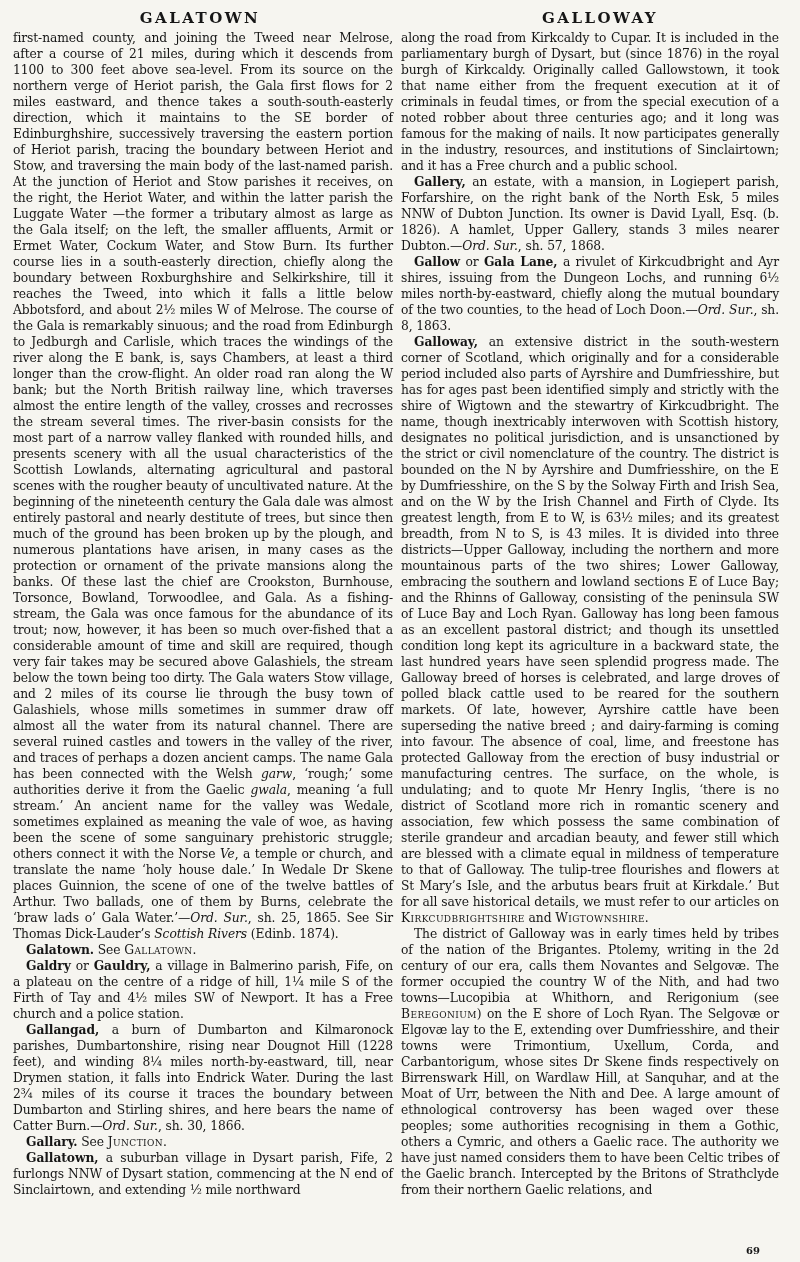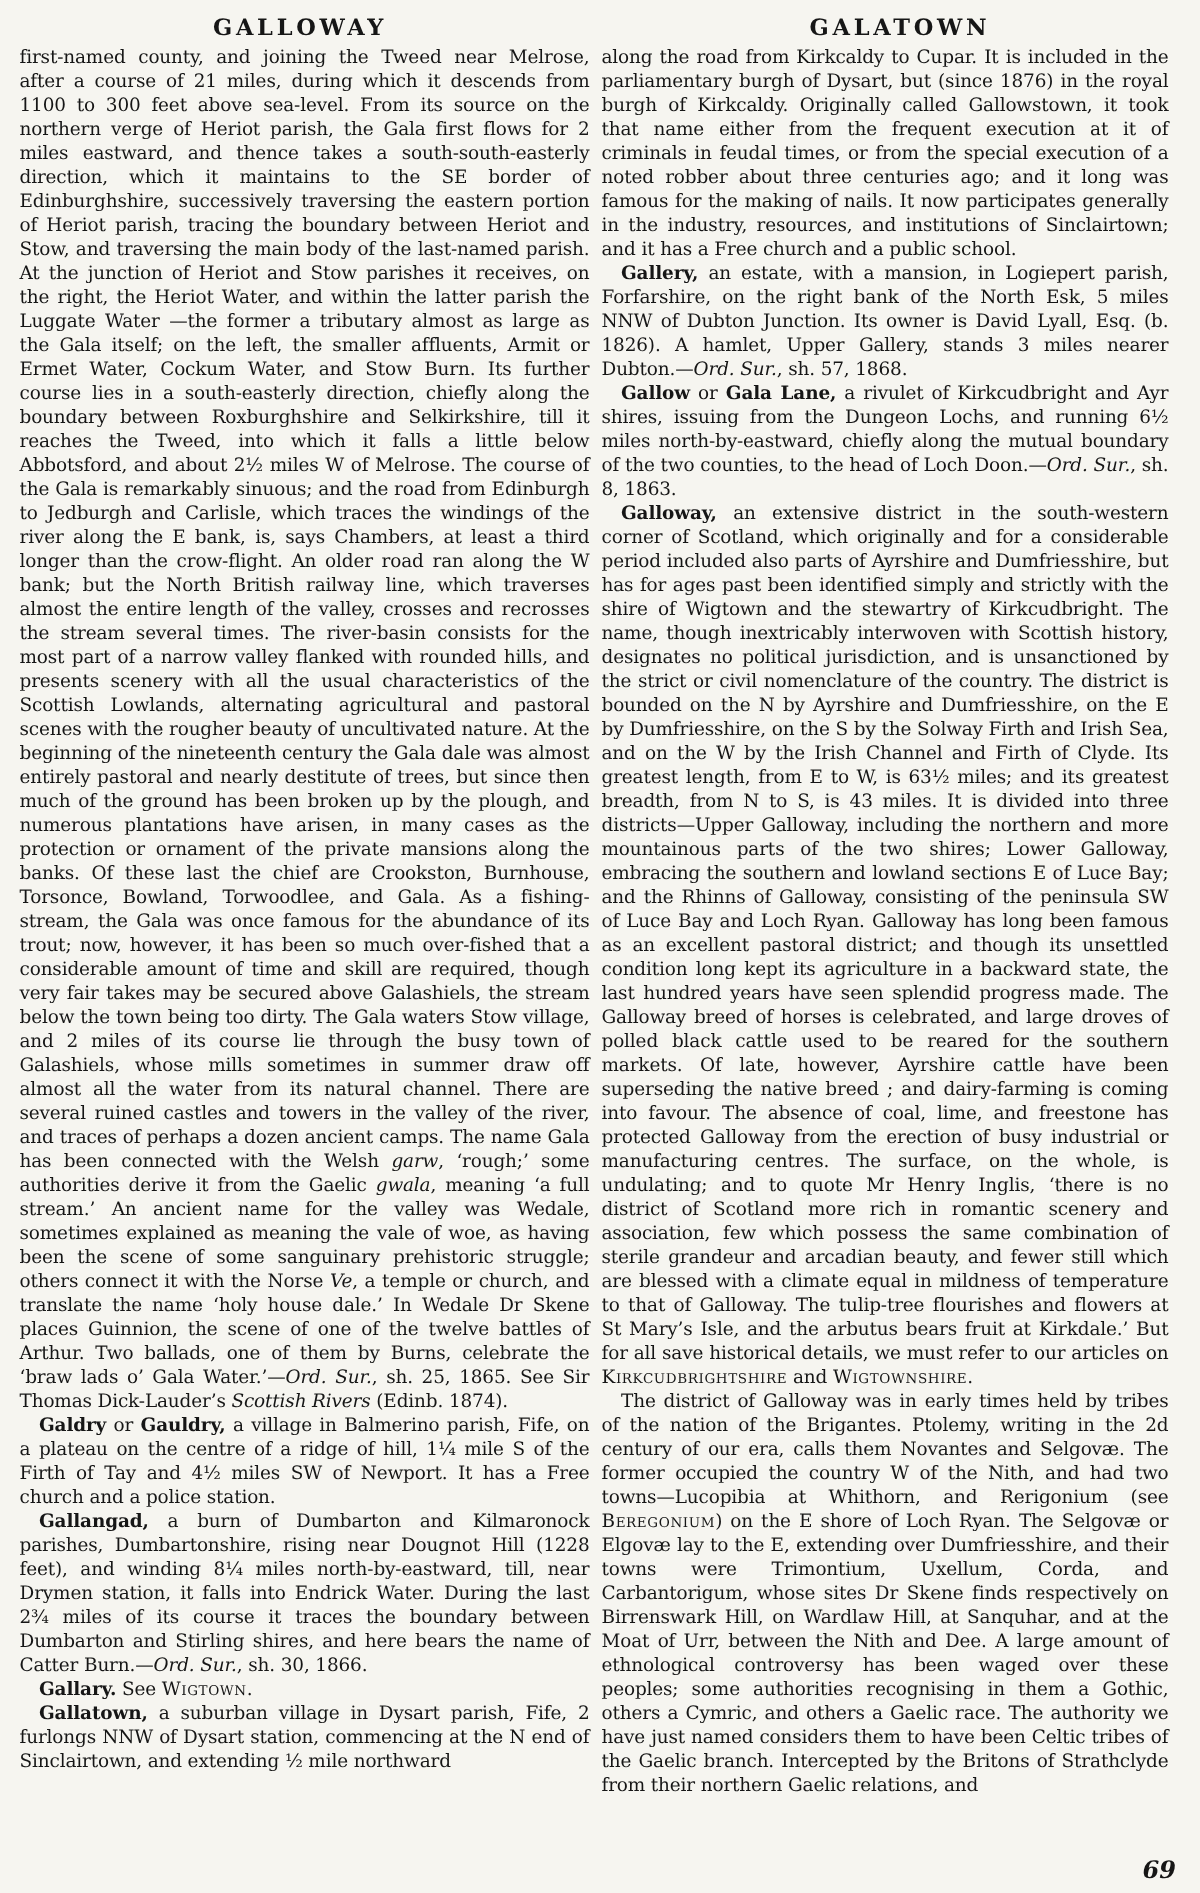--- a/index.html
+++ b/index.html
@@ -31,38 +31,39 @@
   }
   .textcol.right { width:378px; }
   .divider { width:1px; background:#1d1d1d; margin:0 4px 0 3px; }
   .textcol p { margin:0; }
   .textcol p.ind { text-indent:13px; }
   .b  { font-weight:bold; }
   .i  { font-style:italic; }
   .sc { font-variant:small-caps; letter-spacing:0.4px; }
   .page-number {
     position:absolute;
-    right:16px; bottom:6px;
-    font-weight:bold; font-size:16px;font-style:italic;
+    right:40px; bottom:6px;
+    font-weight:bold; font-size:10px;
   }
 </style>
 </head>
 <body>
 
 <div class="page">
   <div class="headers">
+    <div class="col-header">GALATOWN</div>
     <div class="col-header">GALLOWAY</div>
-    <div class="col-header">GALATOWN</div>
   </div>
   <div class="columns">
     <div class="textcol left" id="col-left">
         <p><span>first-named county, and joining the Tweed near Melrose, after a course of 21 miles, during which it descends from 1100 to 300 feet above sea-level.  From its source on the northern verge of Heriot parish, the Gala first flows for 2 miles eastward, and thence takes a south-south-easterly direction, which it maintains to the SE border of Edinburghshire, successively traversing the eastern portion of Heriot parish, tracing the boundary between Heriot and Stow, and traversing the main body of the last-named parish.  At the junction of Heriot and Stow parishes it receives, on the right, the Heriot Water, and within the latter parish the Luggate Water —the former a tributary almost as large as the Gala itself; on the left, the smaller affluents, Armit or Ermet Water, Cockum Water, and Stow Burn.  Its further course lies in a south-easterly direction, chiefly along the boundary between Roxburghshire and Selkirkshire, till it reaches the Tweed, into which it falls a little below Abbotsford, and about 2½ miles W of Melrose. The course of the Gala is remarkably sinuous; and the road from Edinburgh to Jedburgh and Carlisle, which traces the windings of the river along the E bank, is, says Chambers, at least a third longer than the crow-flight.  An older road ran along the W bank; but the North British railway line, which traverses almost the entire length of the valley, crosses and recrosses the stream several times.  The river-basin consists for the most part of a narrow valley flanked with rounded hills, and presents scenery with all the usual characteristics of the Scottish Lowlands, alternating agricultural and pastoral scenes with the rougher beauty of uncultivated nature.  At the beginning of the nineteenth century the Gala dale was almost entirely pastoral and nearly destitute of trees, but since then much of the ground has been broken up by the plough, and numerous plantations have arisen, in many cases as the protection or ornament of the private mansions along the banks.  Of these last the chief are Crookston, Burnhouse, Torsonce, Bowland, Torwoodlee, and Gala.  As a fishing-stream, the Gala was once famous for the abundance of its trout; now, however, it has been so much over-fished that a considerable amount of time and skill are required, though very fair takes may be secured above Galashiels, the stream below the town being too dirty.  The Gala waters Stow village, and 2 miles of its course lie through the busy town of Galashiels, whose mills sometimes in summer draw off almost all the water from its natural channel.  There are several ruined castles and towers in the valley of the river, and traces of perhaps a dozen ancient camps.  The name Gala has been connected with the Welsh </span><span class="i">garw</span><span>, ‘rough;’ some authorities derive it from the Gaelic </span><span class="i">gwala</span><span>, meaning ‘a full stream.’  An ancient name for the valley was Wedale, sometimes explained as meaning the vale of woe, as having been the scene of some sanguinary prehistoric struggle; others connect it with the Norse </span><span class="i">Ve</span><span>, a temple or church, and translate the name ‘holy house dale.’  In Wedale Dr Skene places Guinnion, the scene of one of the twelve battles of Arthur.  Two ballads, one of them by Burns, celebrate the ‘braw lads o’ Gala Water.’—</span><span class="i">Ord. Sur.</span><span>, sh. 25, 1865.  See Sir Thomas Dick-Lauder’s </span><span class="i">Scottish Rivers</span><span> (Edinb. 1874).</span></p>
+        <p class="ind"><span class="b">Galatown.</span><span>  See </span><span class="sc">Gallatown</span><span>.</span></p>
         <p class="ind"><span class="b">Galdry</span><span> or </span><span class="b">Gauldry,</span><span> a village in Balmerino parish, Fife, on a plateau on the centre of a ridge of hill, 1¼ mile S of the Firth of Tay and 4½ miles SW of Newport.  It has a Free church and a police station.</span></p>
         <p class="ind"><span class="b">Gallangad,</span><span> a burn of Dumbarton and Kilmaronock parishes, Dumbartonshire, rising near Dougnot Hill (1228 feet), and winding 8¼ miles north-by-eastward, till, near Drymen station, it falls into Endrick Water. During the last 2¾ miles of its course it traces the boundary between Dumbarton and Stirling shires, and here bears the name of Catter Burn.—</span><span class="i">Ord. Sur.</span><span>, sh. 30, 1866.</span></p>
-        <p class="ind"><span class="b">Gallary.</span><span>  See </span><span class="sc">Wigtown</span><span>.</span></p>
+        <p class="ind"><span class="b">Gallary.</span><span>  See </span><span class="sc">Junction</span><span>.</span></p>
         <p class="ind"><span class="b">Gallatown,</span><span> a suburban village in Dysart parish, Fife, 2 furlongs NNW of Dysart station, commencing at the N end of Sinclairtown, and extending ½ mile northward</span></p>
       </div>
     <div class="divider"></div>
     <div class="textcol right" id="col-right">
         <p><span>along the road from Kirkcaldy to Cupar.  It is included in the parliamentary burgh of Dysart, but (since 1876) in the royal burgh of Kirkcaldy.  Originally called Gallowstown, it took that name either from the frequent execution at it of criminals in feudal times, or from the special execution of a noted robber about three centuries ago; and it long was famous for the making of nails. It now participates generally in the industry, resources, and institutions of Sinclairtown; and it has a Free church and a public school.</span></p>
         <p class="ind"><span class="b">Gallery,</span><span> an estate, with a mansion, in Logiepert parish, Forfarshire, on the right bank of the North Esk, 5 miles NNW of Dubton Junction.  Its owner is David Lyall, Esq. (b. 1826).  A hamlet, Upper Gallery, stands 3 miles nearer Dubton.—</span><span class="i">Ord. Sur.</span><span>, sh. 57, 1868.</span></p>
         <p class="ind"><span class="b">Gallow</span><span> or </span><span class="b">Gala Lane,</span><span> a rivulet of Kirkcudbright and Ayr shires, issuing from the Dungeon Lochs, and running 6½ miles north-by-eastward, chiefly along the mutual boundary of the two counties, to the head of Loch Doon.—</span><span class="i">Ord. Sur.</span><span>, sh. 8, 1863.</span></p>
         <p class="ind"><span class="b">Galloway,</span><span> an extensive district in the south-western corner of Scotland, which originally and for a considerable period included also parts of Ayrshire and Dumfriesshire, but has for ages past been identified simply and strictly with the shire of Wigtown and the stewartry of Kirkcudbright.  The name, though inextricably interwoven with Scottish history, designates no political jurisdiction, and is unsanctioned by the strict or civil nomenclature of the country.  The district is bounded on the N by Ayrshire and Dumfriesshire, on the E by Dumfriesshire, on the S by the Solway Firth and Irish Sea, and on the W by the Irish Channel and Firth of Clyde.  Its greatest length, from E to W, is 63½ miles; and its greatest breadth, from N to S, is 43 miles.  It is divided into three districts—Upper Galloway, including the northern and more mountainous parts of the two shires; Lower Galloway, embracing the southern and lowland sections E of Luce Bay; and the Rhinns of Galloway, consisting of the peninsula SW of Luce Bay and Loch Ryan.  Galloway has long been famous as an excellent pastoral district; and though its unsettled condition long kept its agriculture in a backward state, the last hundred years have seen splendid progress made.  The Galloway breed of horses is celebrated, and large droves of polled black cattle used to be reared for the southern markets.  Of late, however, Ayrshire cattle have been superseding the native breed ; and dairy-farming is coming into favour.  The absence of coal, lime, and freestone has protected Galloway from the erection of busy industrial or manufacturing centres. The surface, on the whole, is undulating; and to quote Mr Henry Inglis, ‘there is no district of Scotland more rich in romantic scenery and association, few which possess the same combination of sterile grandeur and arcadian beauty, and fewer still which are blessed with a climate equal in mildness of temperature to that of Galloway.  The tulip-tree flourishes and flowers at St Mary’s Isle, and the arbutus bears fruit at Kirkdale.’ But for all save historical details, we must refer to our articles on </span><span class="sc">Kirkcudbrightshire</span><span> and </span><span class="sc">Wigtownshire</span><span>.</span></p>
         <p class="ind"><span>The district of Galloway was in early times held by tribes of the nation of the Brigantes.  Ptolemy, writing in the 2d century of our era, calls them Novantes and Selgovæ.  The former occupied the country W of the Nith, and had two towns—Lucopibia at Whithorn, and Rerigonium (see </span><span class="sc">Beregonium</span><span>) on the E shore of Loch Ryan.  The Selgovæ or Elgovæ lay to the E, extending over Dumfriesshire, and their towns were Trimontium, Uxellum, Corda, and Carbantorigum, whose sites Dr Skene finds respectively on Birrenswark Hill, on Wardlaw Hill, at Sanquhar, and at the Moat of Urr, between the Nith and Dee.  A large amount of ethnological controversy has been waged over these peoples; some authorities recognising in them a Gothic, others a Cymric, and others a Gaelic race.  The authority we have just named considers them to have been Celtic tribes of the Gaelic branch.  Intercepted by the Britons of Strathclyde from their northern Gaelic relations, and</span></p>
       </div>

